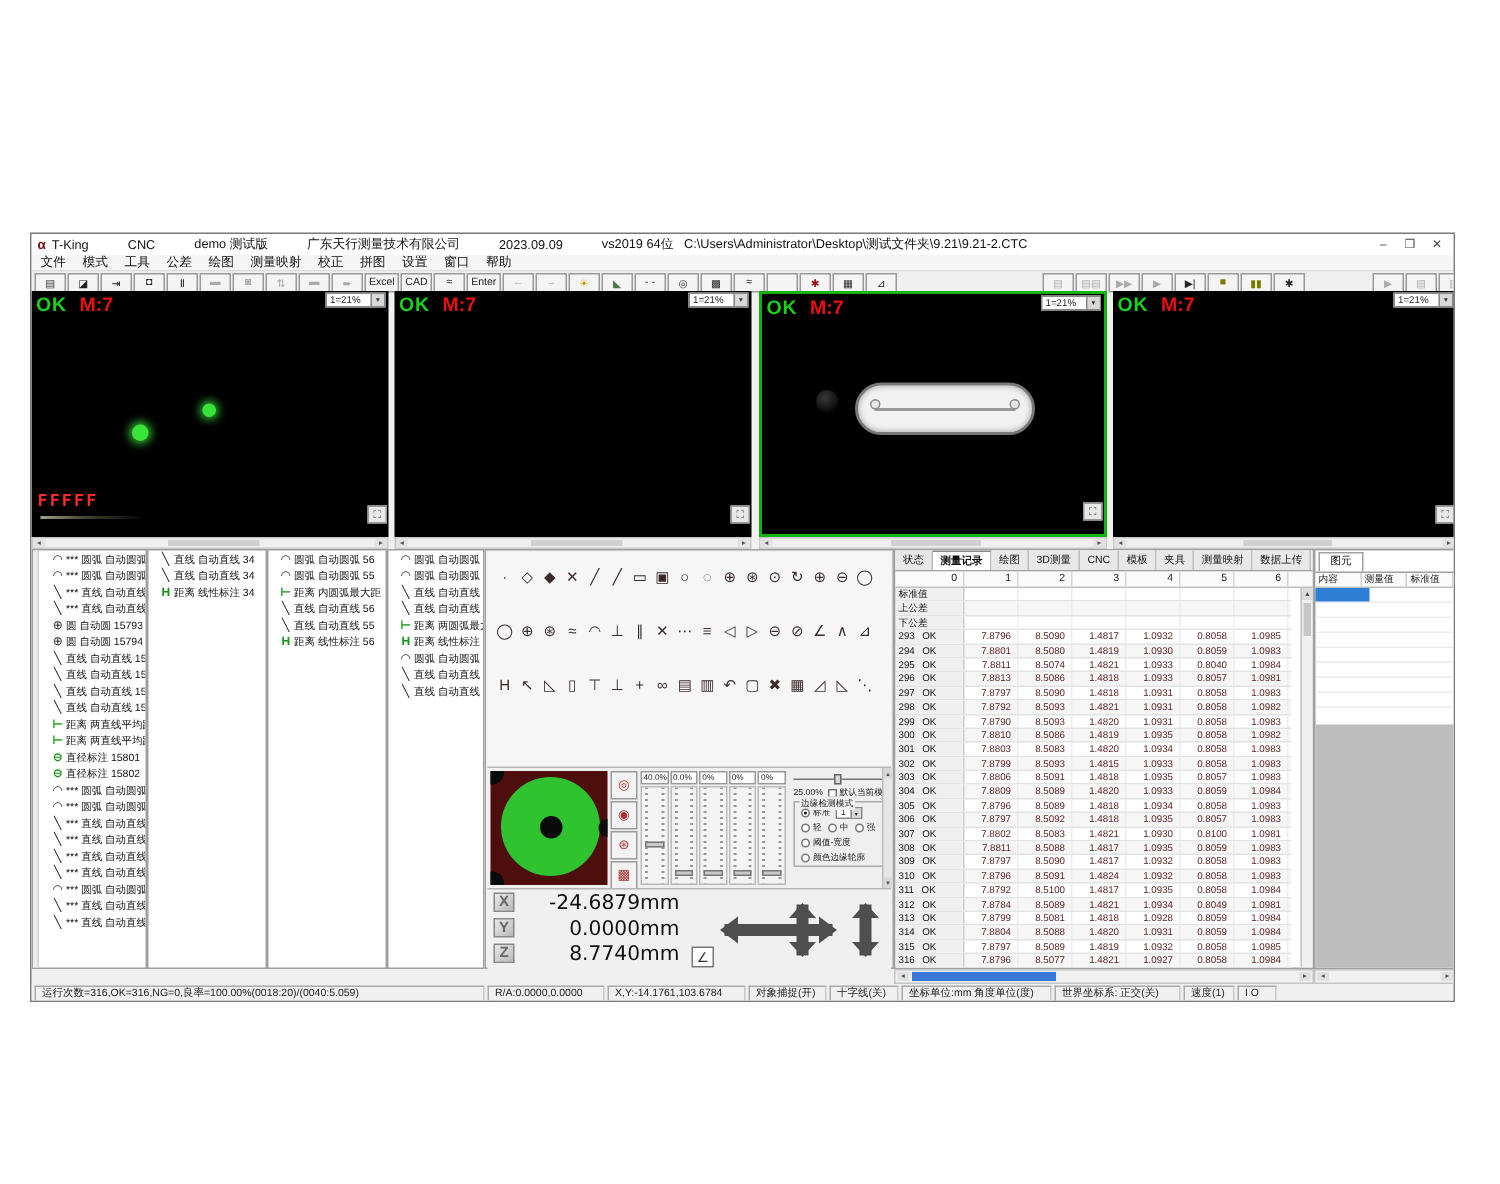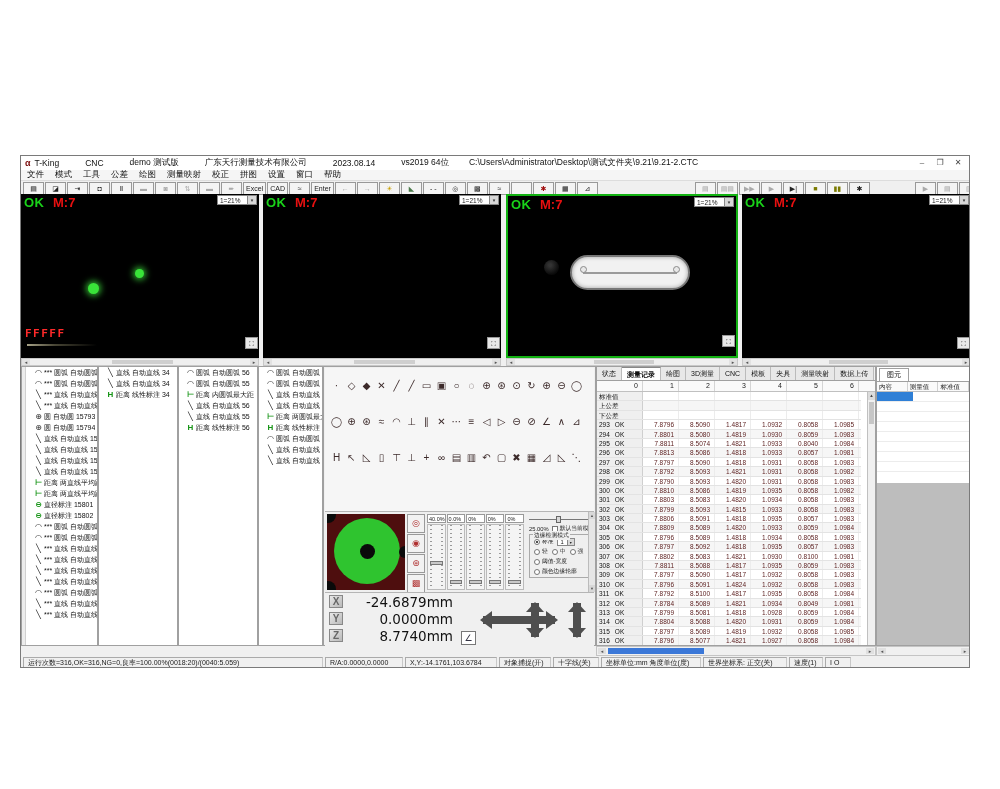--- a/index.html
+++ b/index.html
@@ -153,22 +153,22 @@
 <body>
 
 <div id="app">
 
   <div class="titlebar">
     <span class="logo">α</span>
     <span class="tpart">T-King</span>
     <span class="tpart">CNC</span>
     <span class="tpart">demo 测试版</span>
     <span class="tpart">广东天行测量技术有限公司</span>
-    <span class="tpart">2023.08.14</span>
-    <span class="tpart" style="margin-right:20px;">vs2019 64位</span>
+    <span class="tpart">2023.09.09</span>
+    <span class="tpart" style="margin-right:7px;">vs2019 64位</span>
     <span class="tpart" style="margin-right:0;">C:\Users\Administrator\Desktop\测试文件夹\9.21\9.21-2.CTC</span>
     <div class="winbtns">
       <div class="winbtn">–</div>
       <div class="winbtn">❐</div>
       <div class="winbtn">✕</div>
     </div>
   </div>
 
   <div class="menubar">
 

